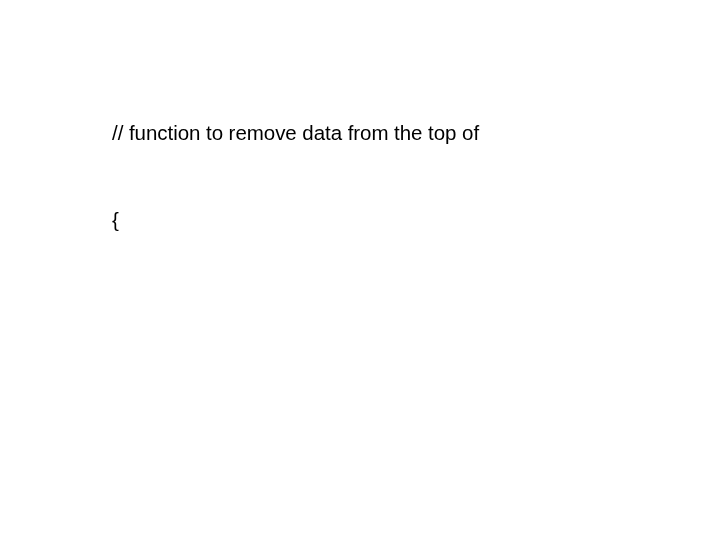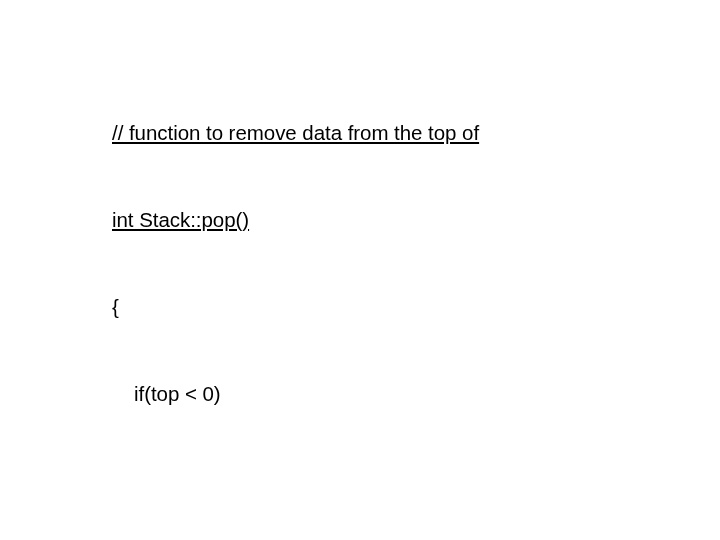--- a/index.html
+++ b/index.html
@@ -29,34 +29,32 @@
     font-family: "Liberation Sans", sans-serif;
     font-size: 20.5px;
     line-height: 29px;
     letter-spacing: -0.05px;
     white-space: pre;
   }
   .code-line {
     height: 29px;
     white-space: pre;
   }
-  .indent-0 { padding-left: 0px; text-decoration: underline; }
+  .indent-0 { padding-left: 0px; }
   .indent-1 { padding-left: 22px; }
 </style>
 </head>
 <body>
 
 <div id="slide">
 
   <div id="code-block">
 
     <div class="code-line indent-0">// function to remove data from the top of</div>
-    <div class="code-line indent-0">int Stack::pop()</div>
     <div class="code-line indent-0">{</div>
-    <div class="code-line indent-1">if(top &lt; 0)</div>
     
     
     
     
     
     
     
     
     
     

